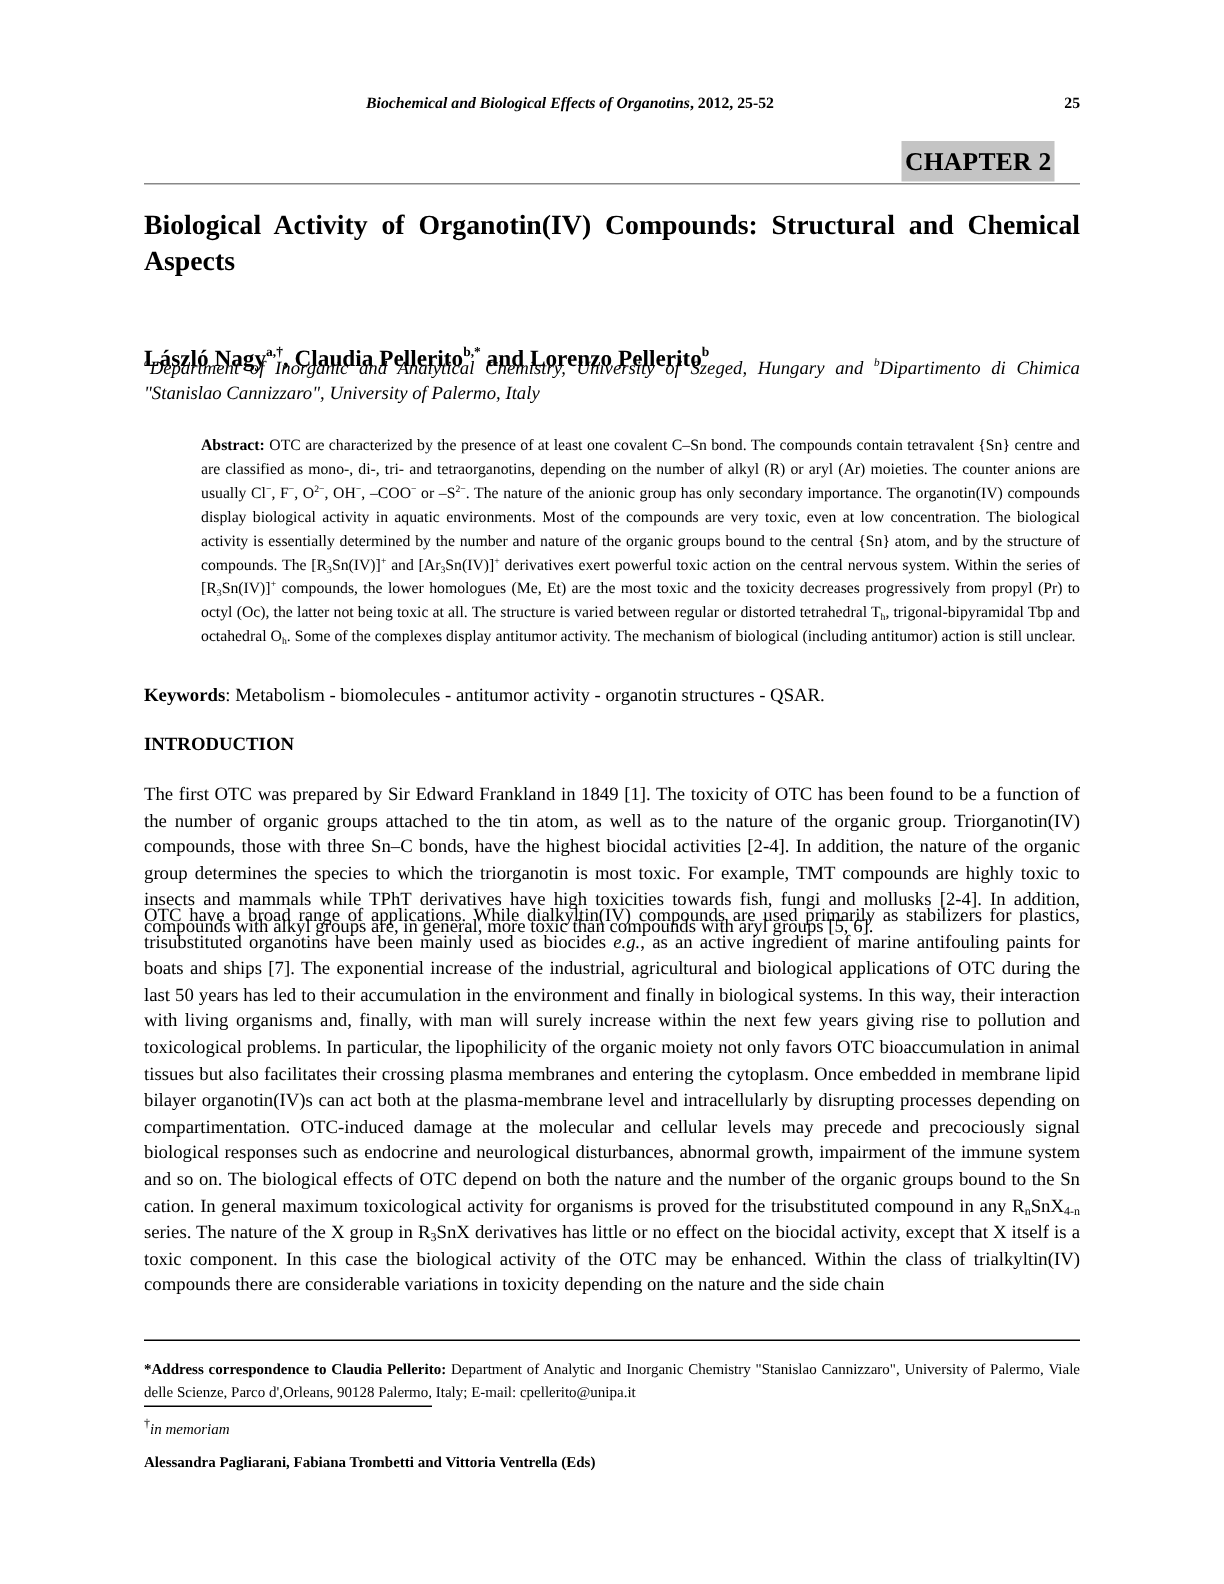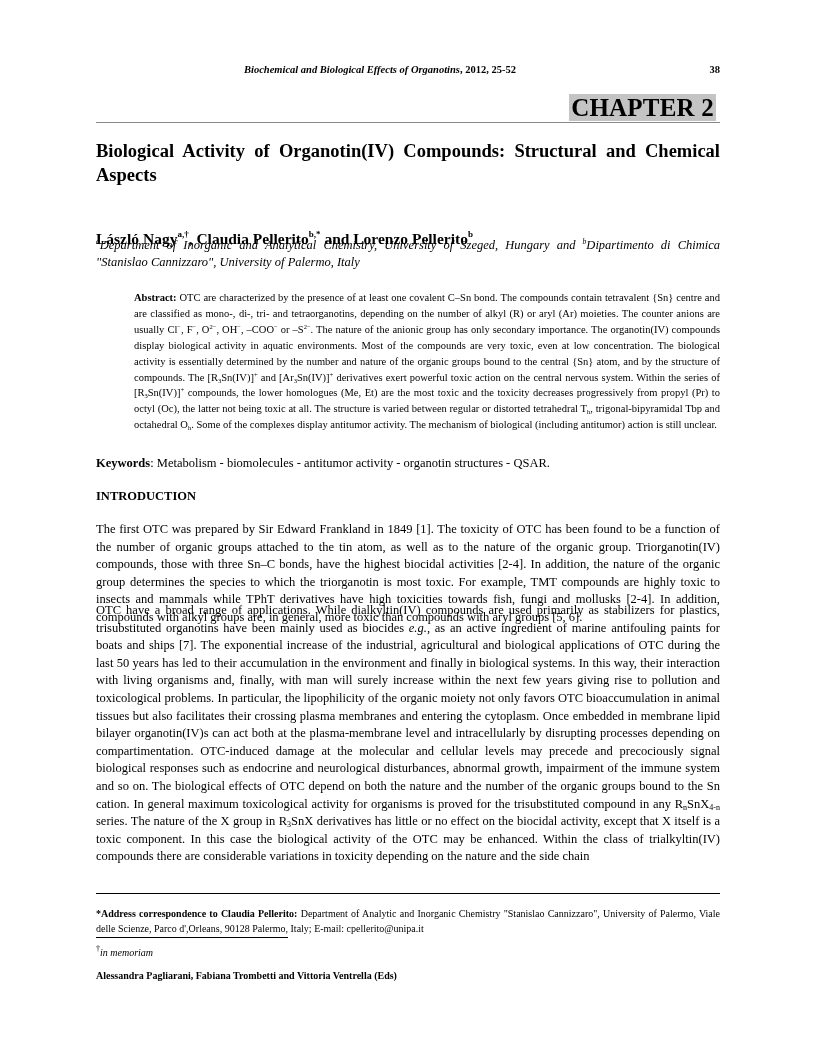--- a/index.html
+++ b/index.html
@@ -35,23 +35,23 @@
       font-style: italic;
     }
     .running-head .journal .rest { font-style: normal; }
     .running-head .pageno {
       position: absolute;
       right: 0;
     }
     .chapter-box {
       position: absolute;
       top: 94px;
-      right: 4px;
+      right: 17px;
       background: #c4c4c4;
-      font-size: 25px;
+      font-size: 17px;
       font-weight: bold;
       padding: 0 2px;
       line-height: 27px;
       letter-spacing: 0.2px;
     }
     .chapter-rule {
       position: absolute;
       top: 122px;
       left: 0;
       width: 624px;
@@ -169,21 +169,21 @@
       line-height: 13px;
     }
   </style>
 </head>
 <body>
 
 <div class="page">
 
   <div class="running-head">
     <span class="journal"><span>Biochemical and Biological Effects of Organotins</span><span class="rest">, 2012, 25-52</span></span>
-    <span class="pageno">38</span>
+    <span class="pageno">25</span>
   </div>
 
   <div class="chapter-box">CHAPTER 2</div>
   <div class="chapter-rule"></div>
 
   <div class="title">Biological Activity of Organotin(IV) Compounds: Structural and Chemical Aspects</div>
 
   <div class="authors">
     <span>László Nagy</span><sup>a,†</sup><span>, </span><span>Claudia Pellerito</span><sup>b,*</sup><span> and </span><span>Lorenzo Pellerito</span><sup>b</sup>
   </div>

